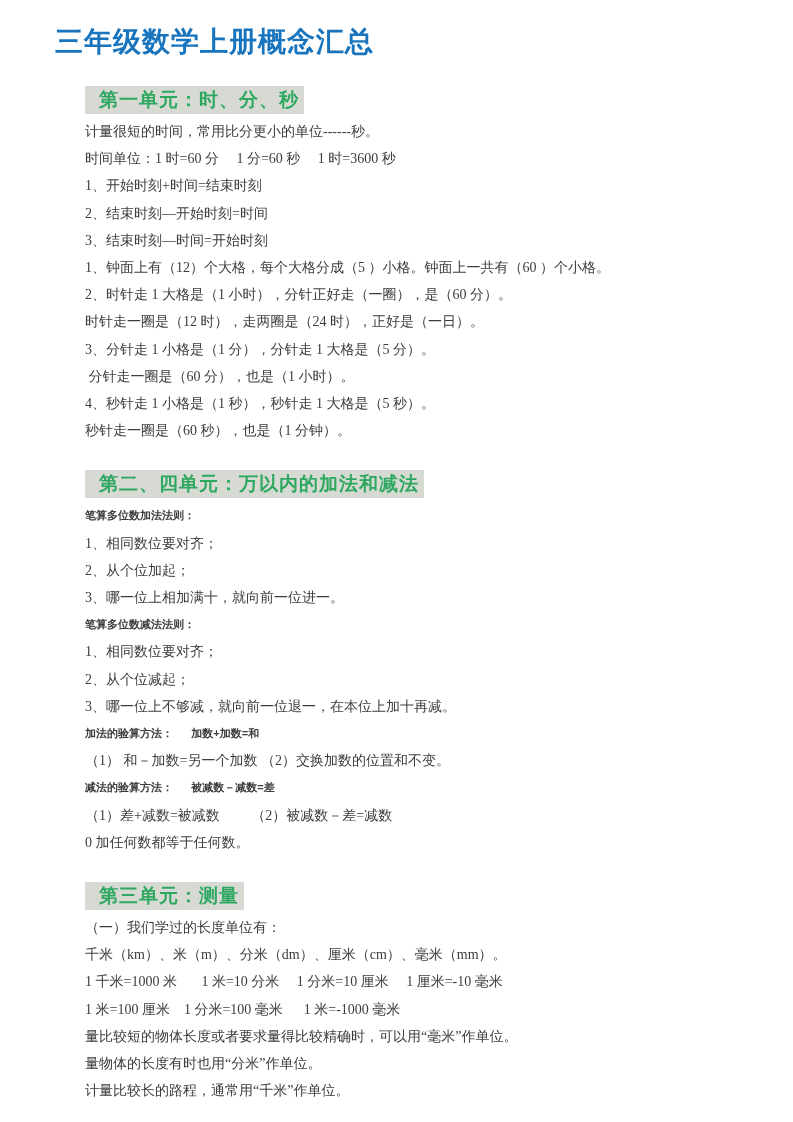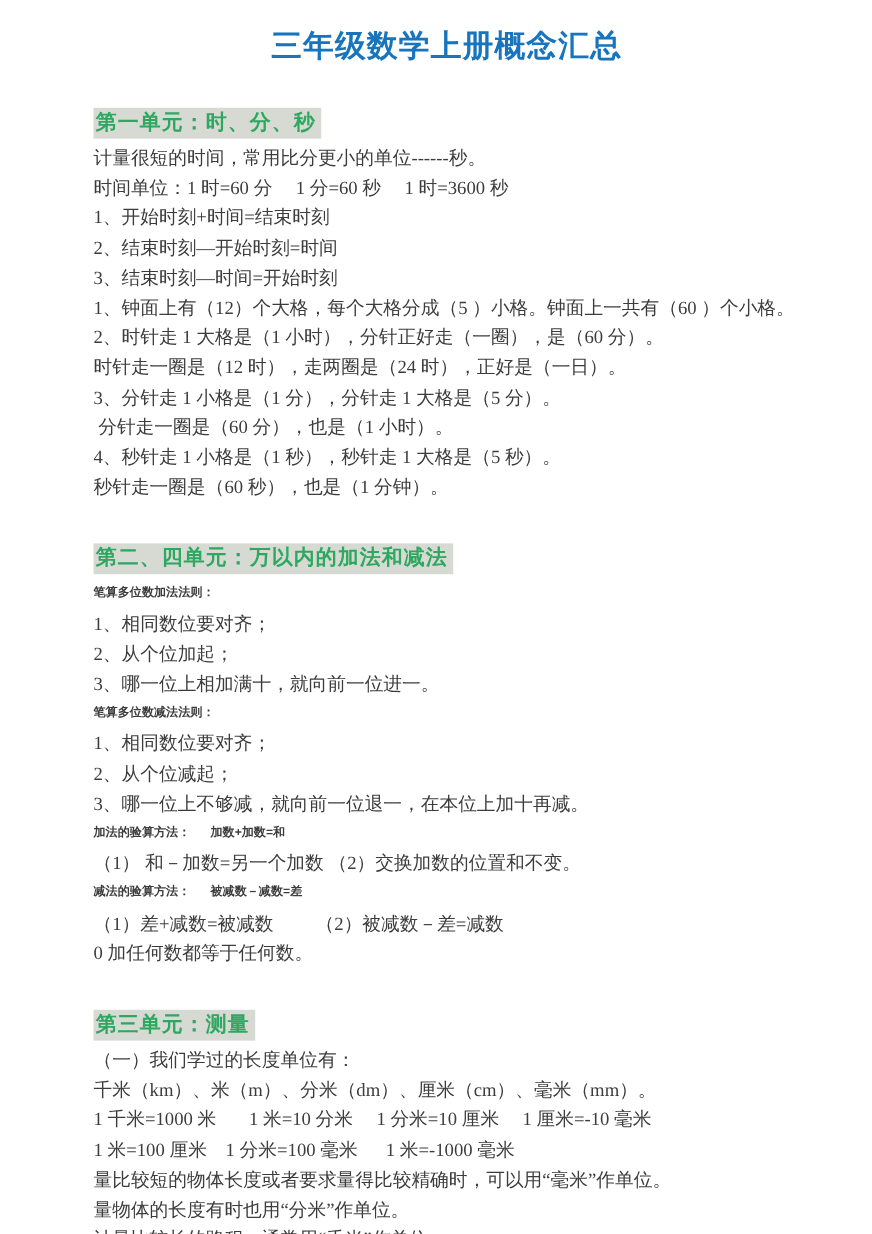--- a/index.html
+++ b/index.html
@@ -9,44 +9,44 @@
     height: 1122px;
     margin: 0 auto;
     background: #ffffff;
     box-sizing: border-box;
     padding: 24px 36px 0 85px;
     overflow: hidden;
     font-family: "Liberation Serif", "DejaVu Serif", serif;
   }
   .title {
     margin: 0 0 0 -30px;
-    text-align: center;
+    text-align: left;
     font-family: "Liberation Sans", "DejaVu Sans", sans-serif;
     font-weight: bold;
     font-size: 28px;
     line-height: 36px;
     letter-spacing: 1px;
     color: var(--title-blue, #1874BD);
   }
   .unit { margin-top: 26px; }
   .unit-header {
     display: inline-block;
-    margin: 12px 0 4px 0;
-    padding: 1px 5px 2px 2px;
+    margin: 0 0 4px 0;
+    padding: 1px 5px 2px 14px;
     background: var(--header-highlight, #D7DAD3);
     color: var(--header-green, #2EA860);
     font-family: "Liberation Sans", "DejaVu Sans", sans-serif;
     font-weight: bold;
     font-size: 19px;
     line-height: 25px;
     letter-spacing: 1px;
   }
   .line {
     margin: 0;
-    font-size: 17px;
+    font-size: 14px;
     line-height: 27.2px;
     white-space: pre;
     color: var(--body-text, #3C3C3C);
   }
   .line.bold {
     font-weight: bold;
     font-family: "Liberation Sans", "DejaVu Sans", sans-serif;
     font-size: 11px;
   }
 </style>

